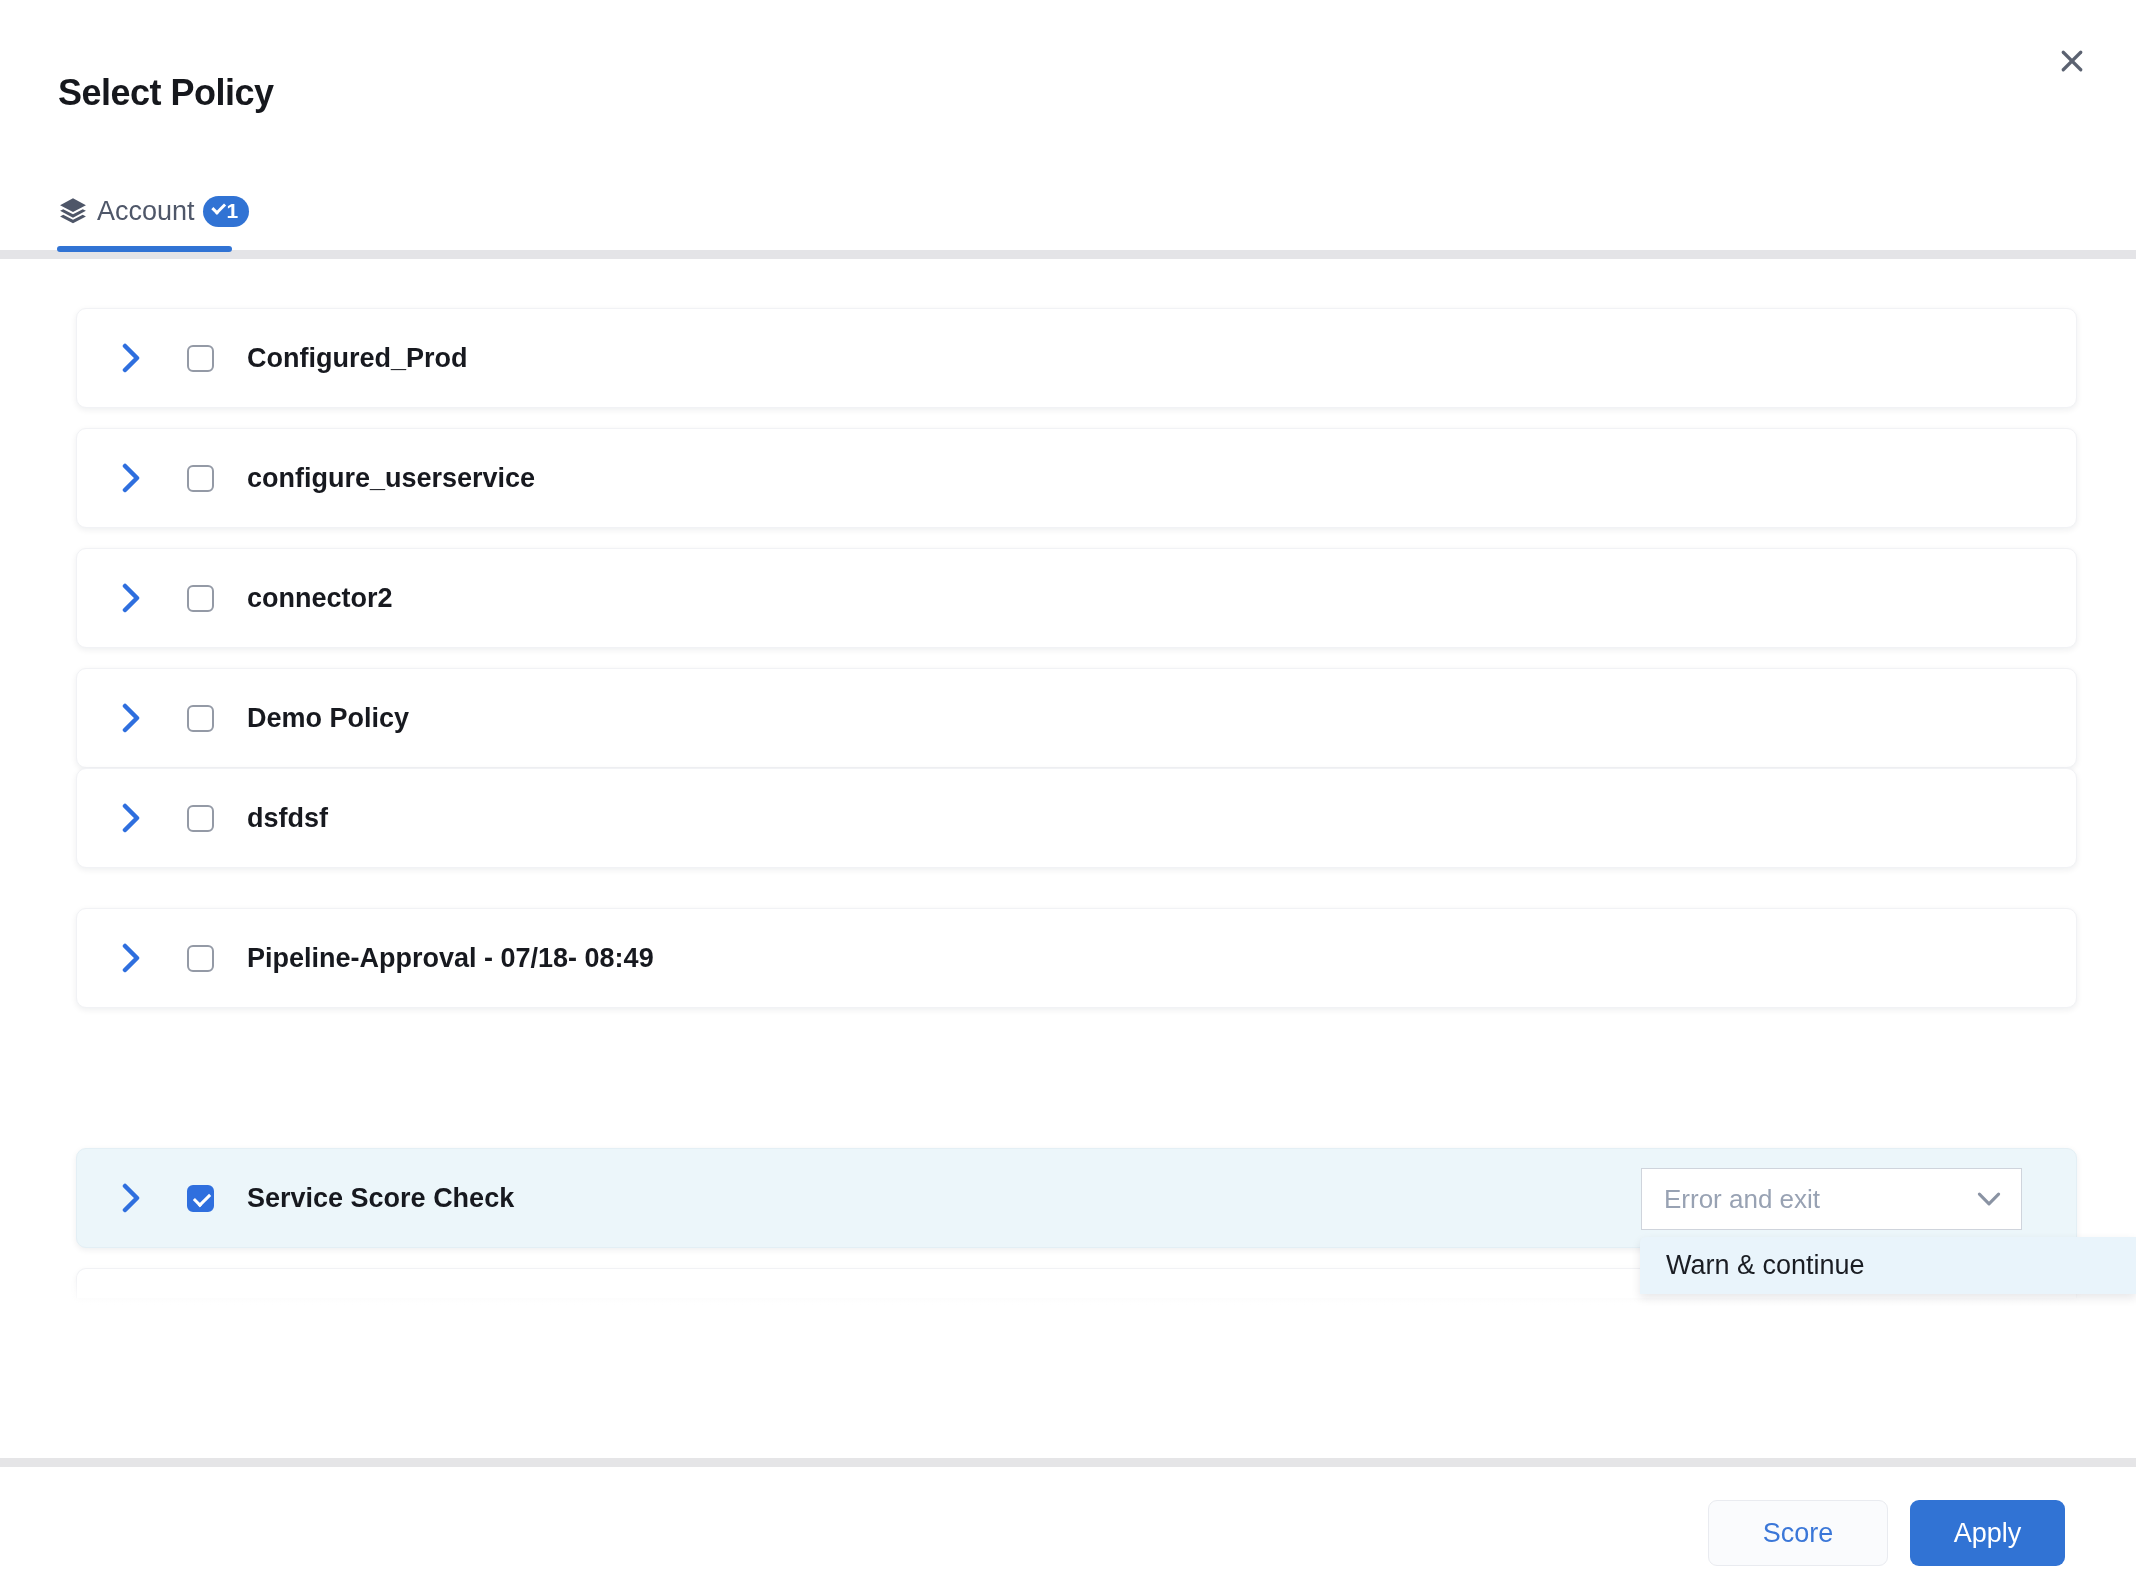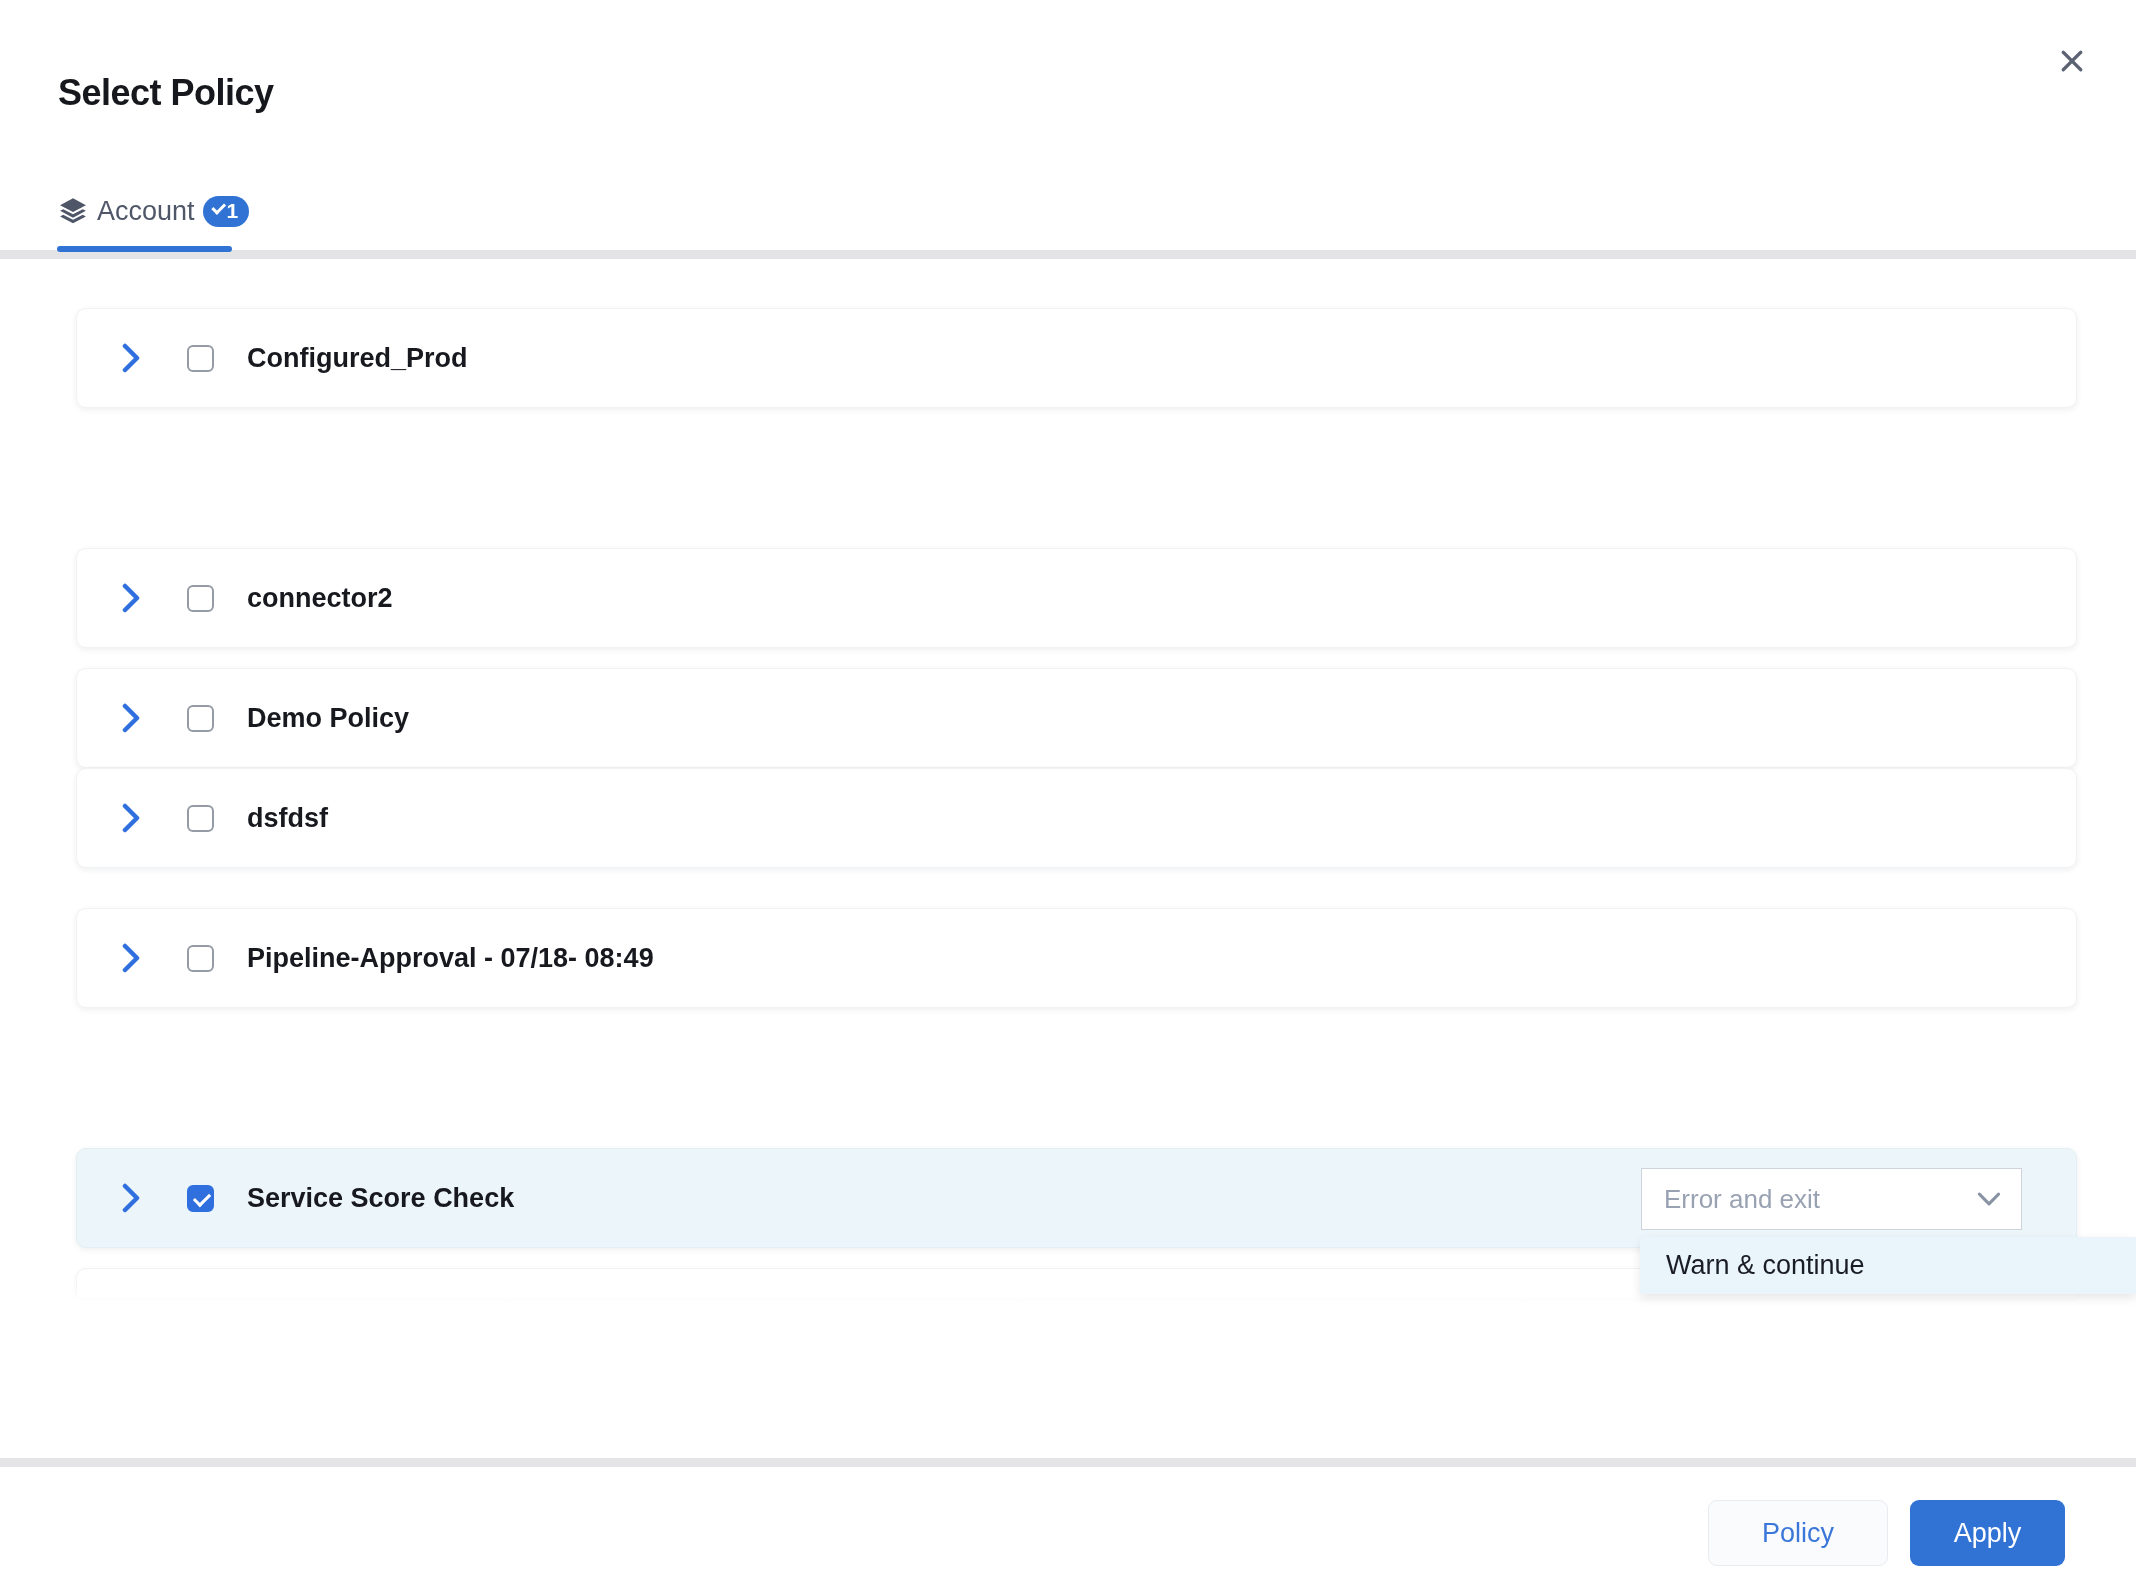--- a/index.html
+++ b/index.html
@@ -135,20 +135,29 @@
   <div class="row" style="top:308px">
     <span class="chevron-right">
       <svg width="18" height="30" viewBox="0 0 12 20" fill="none" stroke="#2f6fde" stroke-width="3" stroke-linecap="round" stroke-linejoin="round">
           <polyline points="2,2 10,10 2,18"></polyline>
         </svg>
     </span>
     <span class="checkbox"></span>
     <span class="row-label">Configured_Prod</span>
   </div>
 
+  <div class="row" style="top:428px">
+    <span class="chevron-right">
+      <svg width="18" height="30" viewBox="0 0 12 20" fill="none" stroke="#2f6fde" stroke-width="3" stroke-linecap="round" stroke-linejoin="round">
+          <polyline points="2,2 10,10 2,18"></polyline>
+        </svg>
+    </span>
+    <span class="checkbox"></span>
+    <span class="row-label">configure_userservice</span>
+  </div>
 
   <div class="row" style="top:548px">
     <span class="chevron-right">
       <svg width="18" height="30" viewBox="0 0 12 20" fill="none" stroke="#2f6fde" stroke-width="3" stroke-linecap="round" stroke-linejoin="round">
           <polyline points="2,2 10,10 2,18"></polyline>
         </svg>
     </span>
     <span class="checkbox"></span>
     <span class="row-label">connector2</span>
   </div>
@@ -204,16 +213,16 @@
   </div>
 
   <div class="row-partial"></div>
   <div class="bottom-fade"></div>
 
   <div class="dropdown-panel">
     <span class="dropdown-option">Warn &amp; continue</span>
   </div>
 
   <div class="footer-divider"></div>
-  <button class="btn btn-cancel">Policy</button>
+  <button class="btn btn-cancel">Score</button>
   <button class="btn btn-apply">Apply</button>
 
 </div>
 
 </body></html>

